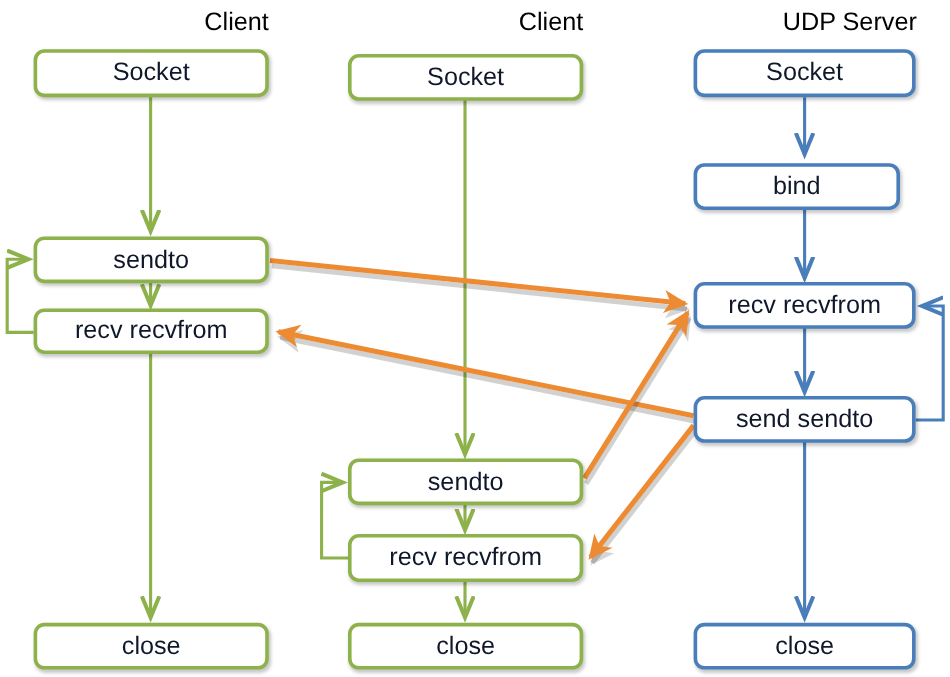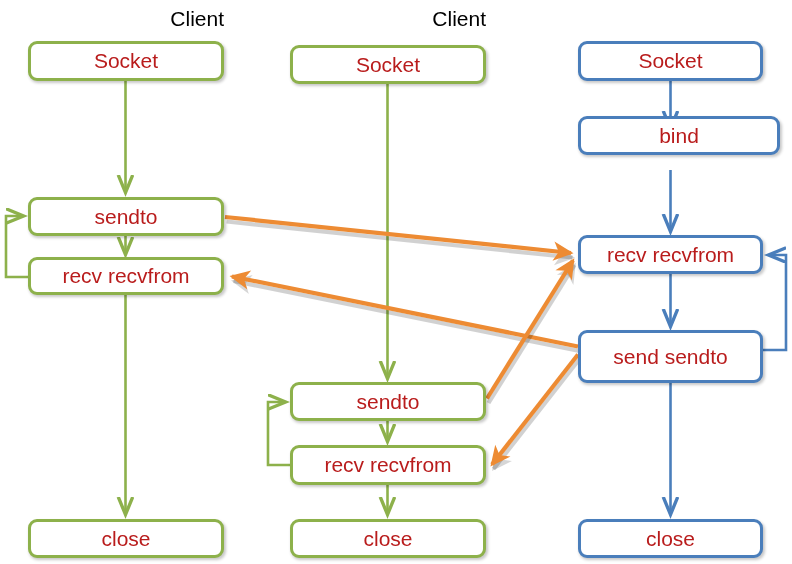--- a/index.html
+++ b/index.html
@@ -29,21 +29,21 @@
     position: absolute;
     box-sizing: border-box;
     background: #ffffff;
     border-radius: 9px;
     border-style: solid;
     border-width: 3px;
     display: flex;
     align-items: center;
     justify-content: center;
     font-size: 21px;
-    color: #b91c1c;
+    color: #0f172a;
     white-space: nowrap;
     box-shadow: 1.5px 2px 3px rgba(0,0,0,0.22);
   }
   .node.green { border-color: #8DB14B; }
   .node.blue  { border-color: #4A7EBB; }
 
   svg.edges {
     position: absolute;
     left: 0;
     top: 0;
@@ -75,20 +75,21 @@
 </style>
 </head>
 <body>
 
 <div id="canvas">
 
   <div class="col-title" style="left:28px; top:6px; width:196px;">Client</div>
 
   <div class="col-title" style="left:290px; top:6px; width:196px;">Client</div>
 
+  <div class="col-title" style="left:578px; top:6px; width:186px;">UDP Server</div>
 
   <svg class="edges" viewBox="0 0 792 564">
     <defs>
       <marker id="ah-green" markerWidth="9" markerHeight="9" refX="6.2" refY="3.2" orient="auto" markerUnits="strokeWidth">
         <path d="M0,0.4 L6.8,3.2 L0,6.0" fill="none" stroke="#8DB14B" stroke-width="1.3"></path>
       </marker>
       <marker id="ah-blue" markerWidth="9" markerHeight="9" refX="6.2" refY="3.2" orient="auto" markerUnits="strokeWidth">
         <path d="M0,0.4 L6.8,3.2 L0,6.0" fill="none" stroke="#4A7EBB" stroke-width="1.3"></path>
       </marker>
       <marker id="ah-orange" markerWidth="7" markerHeight="7" refX="4.4" refY="2.5" orient="auto" markerUnits="strokeWidth">
@@ -173,21 +174,21 @@
   <div class="node green" style="left:290px; top:45px; width:196px; height:39px;">Socket</div>
 
   <div class="node green" style="left:290px; top:382px; width:196px; height:39px;">sendto</div>
 
   <div class="node green" style="left:290px; top:445px; width:196px; height:40px;">recv recvfrom</div>
 
   <div class="node green" style="left:290px; top:519px; width:196px; height:39px;">close</div>
 
   <div class="node blue" style="left:578px; top:41px; width:185px; height:40px;">Socket</div>
 
-  <div class="node blue" style="left:578px; top:116px; width:202px; height:39px;">bind</div>
+  <div class="node blue" style="left:578px; top:136px; width:172px; height:39px;">bind</div>
 
   <div class="node blue" style="left:578px; top:235px; width:185px; height:39px;">recv recvfrom</div>
 
-  <div class="node blue" style="left:578px; top:330px; width:185px; height:53px;">send sendto</div>
+  <div class="node blue" style="left:578px; top:330px; width:185px; height:39px;">send sendto</div>
 
   <div class="node blue" style="left:578px; top:519px; width:185px; height:39px;">close</div>
 
 </div>
 
 </body></html>

